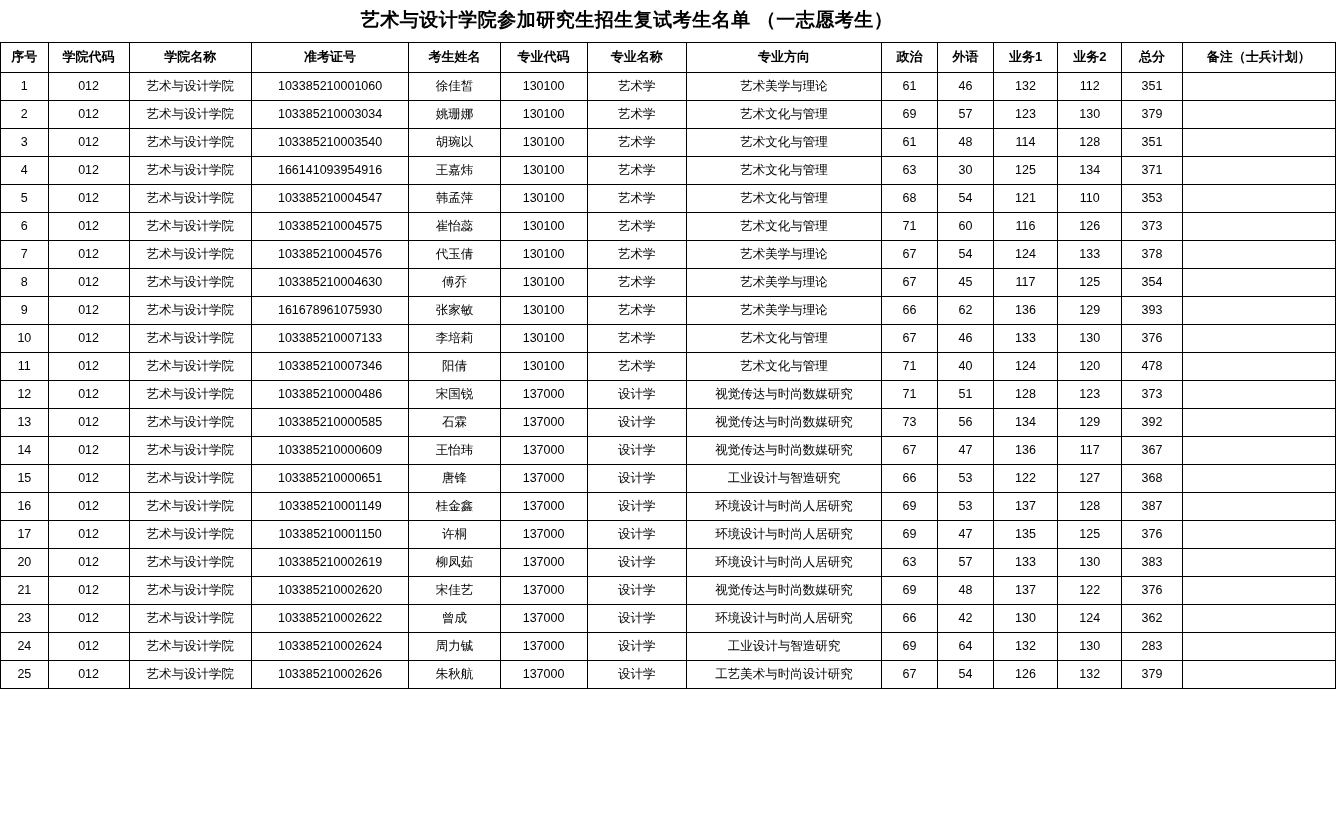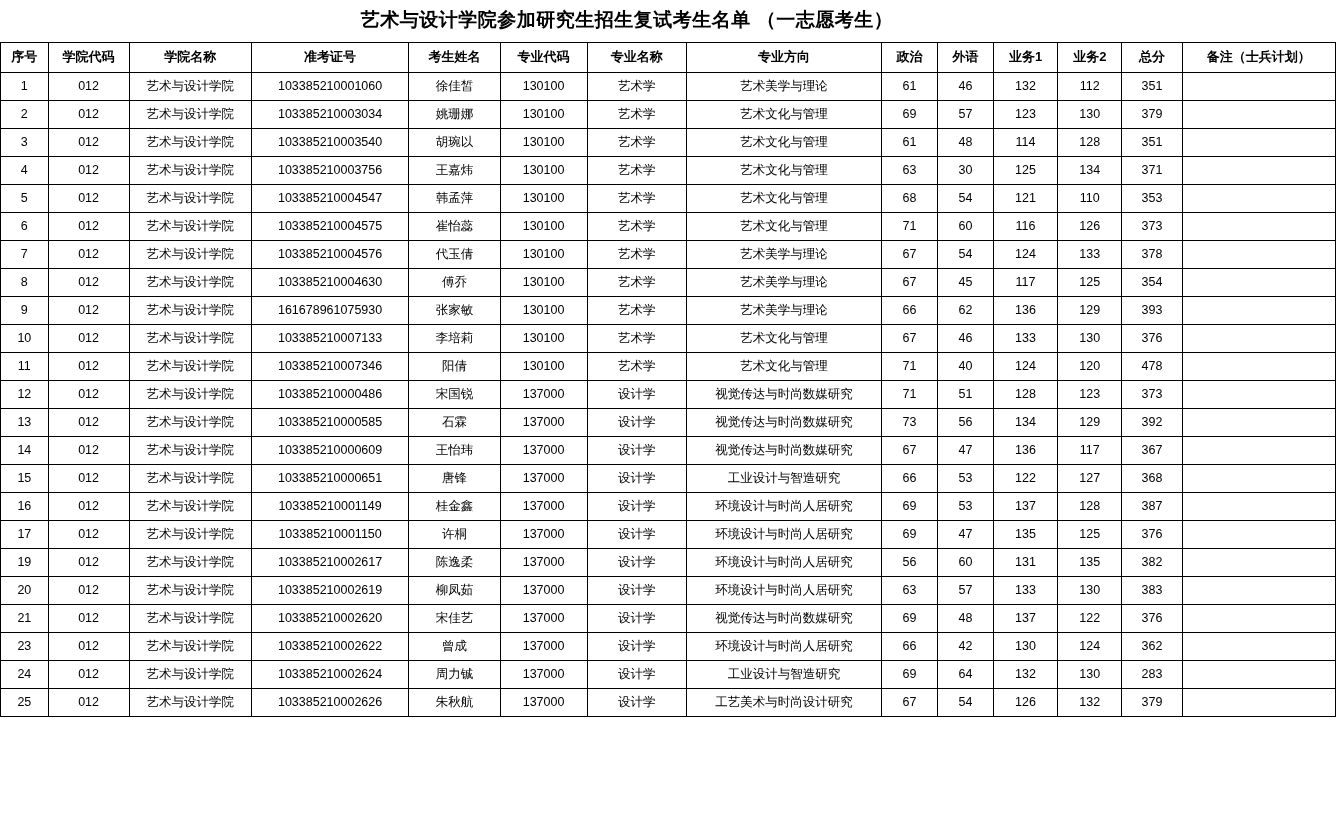--- a/index.html
+++ b/index.html
@@ -152,21 +152,21 @@
           <td>48</td>
           <td>114</td>
           <td>128</td>
           <td>351</td>
           <td></td>
         </tr>
         <tr>
           <td>4</td>
           <td>012</td>
           <td>艺术与设计学院</td>
-          <td>103385210003756</td>
+          <td>166141093954916</td>
           <td>王嘉炜</td>
           <td>130100</td>
           <td>艺术学</td>
           <td>艺术文化与管理</td>
           <td>63</td>
           <td>30</td>
           <td>125</td>
           <td>134</td>
           <td>371</td>
           <td></td>
@@ -373,36 +373,20 @@
           <td>设计学</td>
           <td>环境设计与时尚人居研究</td>
           <td>69</td>
           <td>47</td>
           <td>135</td>
           <td>125</td>
           <td>376</td>
           <td></td>
         </tr>
         <tr>
-          <td>19</td>
-          <td>012</td>
-          <td>艺术与设计学院</td>
-          <td>103385210002617</td>
-          <td>陈逸柔</td>
-          <td>137000</td>
-          <td>设计学</td>
-          <td>环境设计与时尚人居研究</td>
-          <td>56</td>
-          <td>60</td>
-          <td>131</td>
-          <td>135</td>
-          <td>382</td>
-          <td></td>
-        </tr>
-        <tr>
           <td>20</td>
           <td>012</td>
           <td>艺术与设计学院</td>
           <td>103385210002619</td>
           <td>柳凤茹</td>
           <td>137000</td>
           <td>设计学</td>
           <td>环境设计与时尚人居研究</td>
           <td>63</td>
           <td>57</td>

